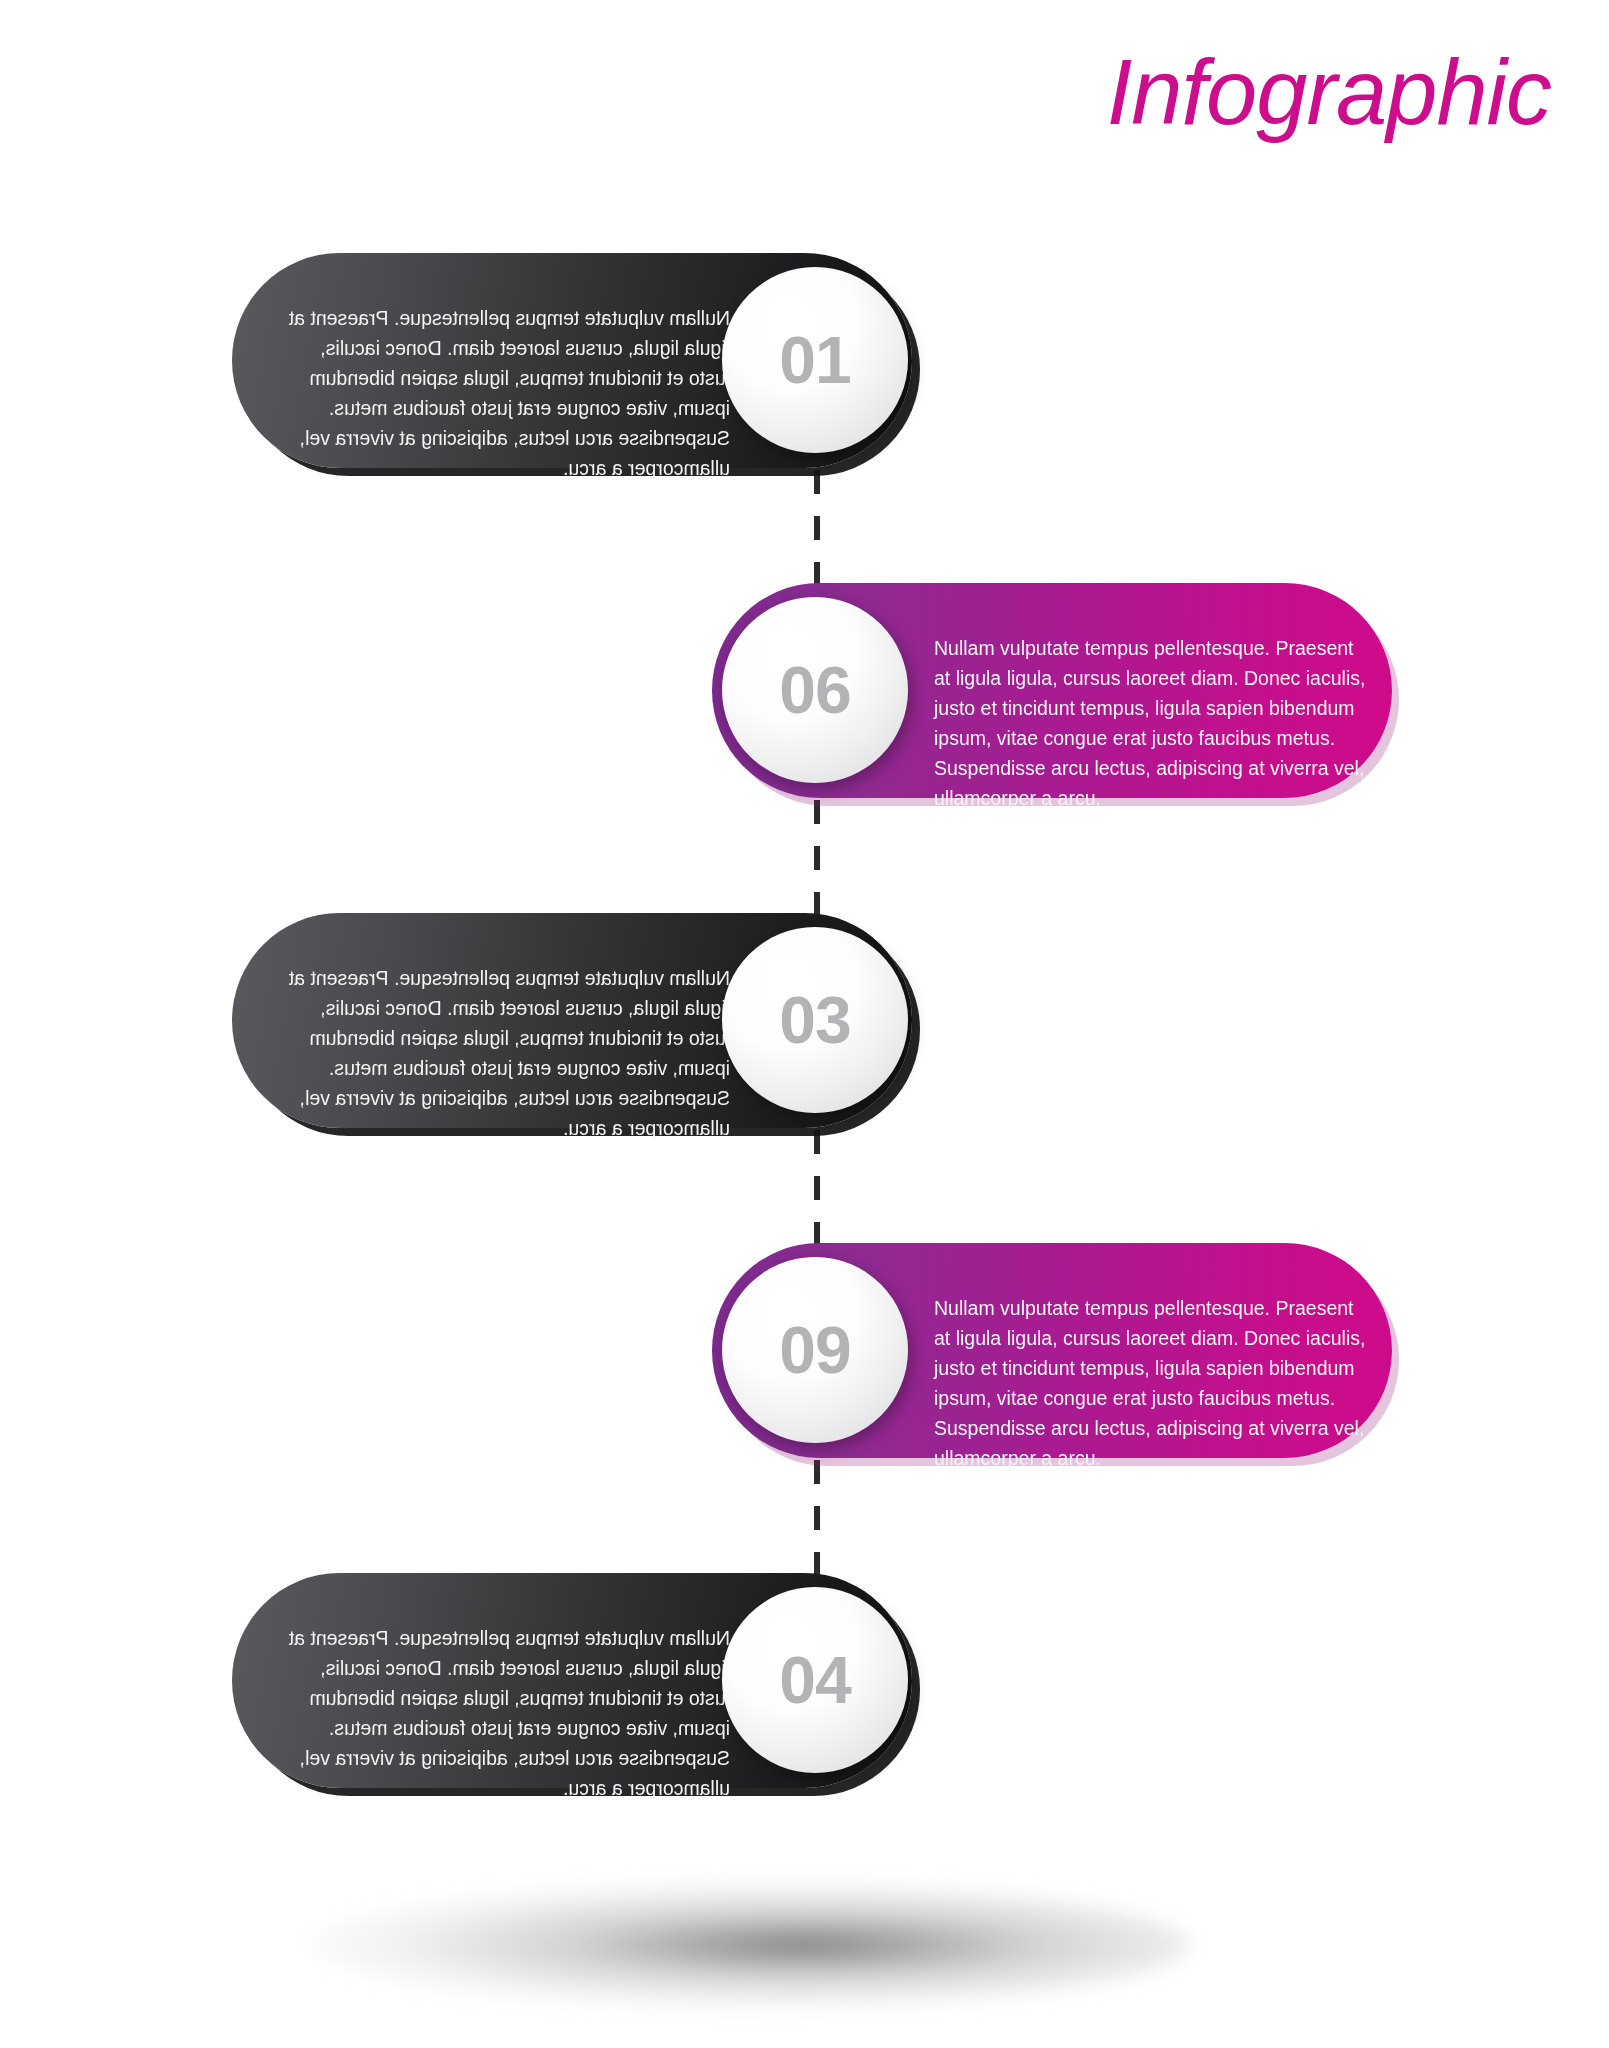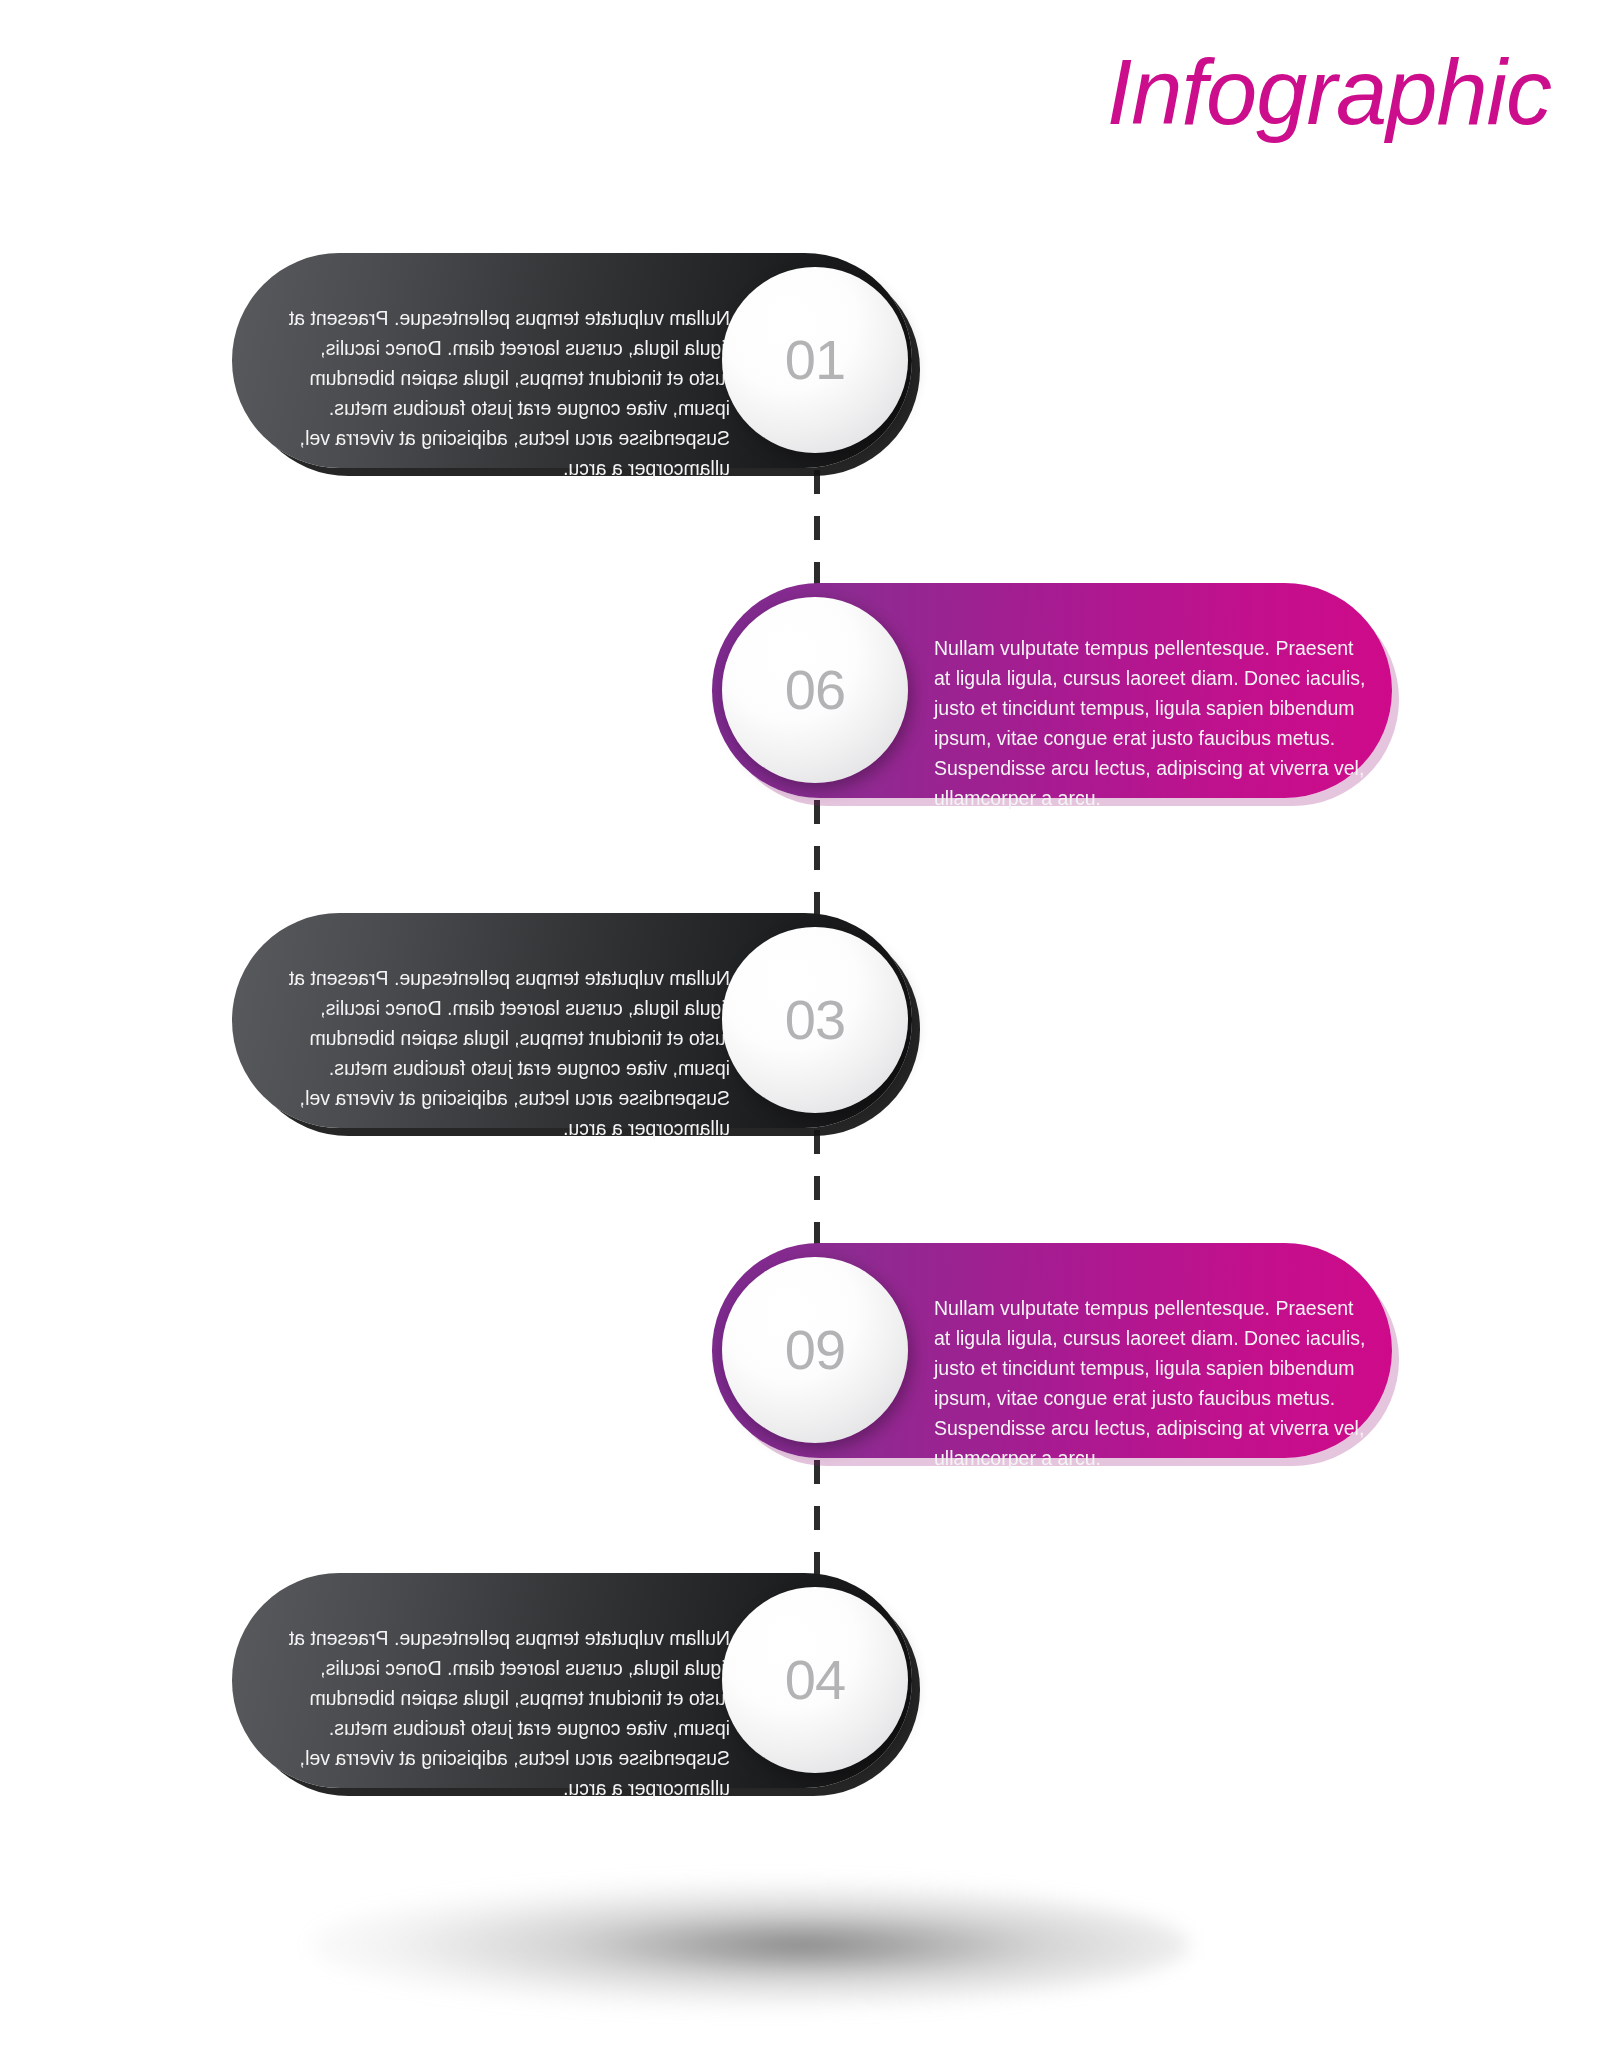--- a/index.html
+++ b/index.html
@@ -77,22 +77,22 @@
     border-radius:50%;
     background:
       radial-gradient(circle at 36% 30%, #ffffff 0%, #fdfdfd 38%, #f0f0f1 62%, #e3e3e5 82%, #d8d8da 100%);
     box-shadow:
       0 0 0 8px rgba(255,255,255,0.0),
       4px 6px 16px rgba(0,0,0,0.30);
     display:flex;align-items:center;justify-content:center;
     z-index:6;
   }
   .badge .num{
-    font-size:56px;
-    font-weight:400;
+    font-size:66px;
+    font-weight:700;
     color:#b3b3b5;
     letter-spacing:-1px;
     line-height:1;
     user-select:none;
   }
 
   
   .ground-shadow{
     position:absolute;
     left:310px;

